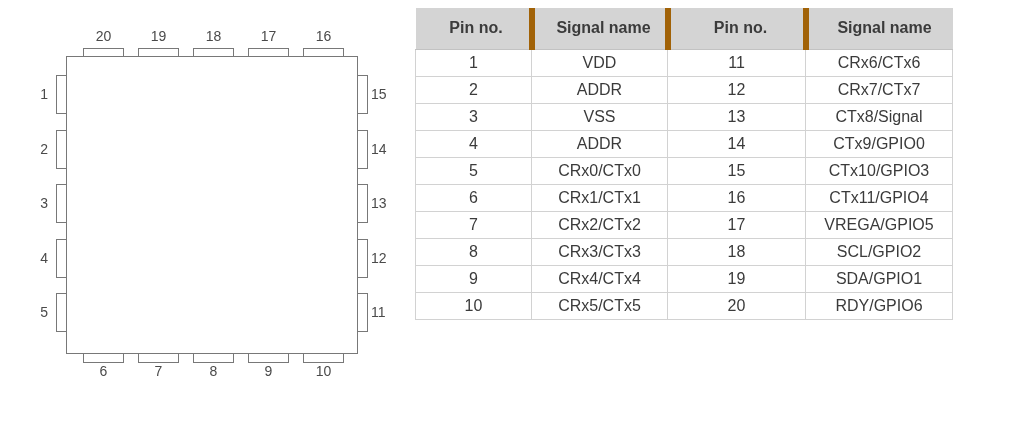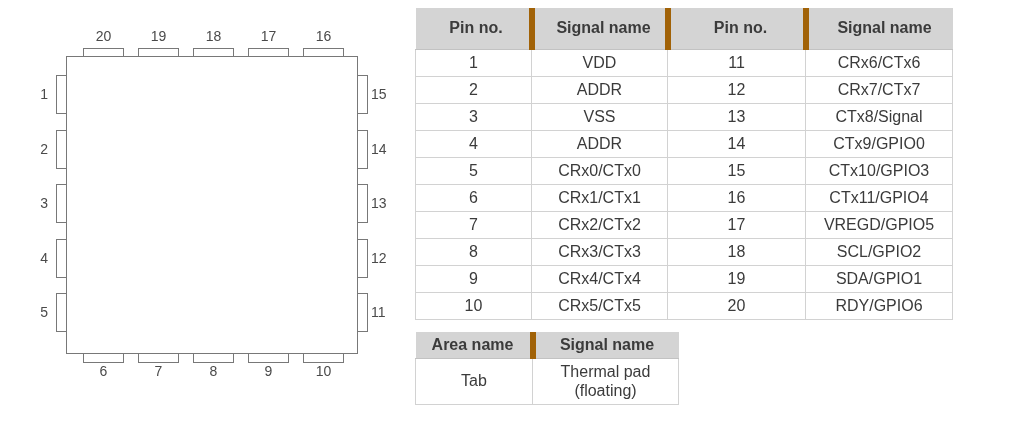--- a/index.html
+++ b/index.html
@@ -189,21 +189,21 @@
         <tr>
           <td>6</td>
           <td>CRx1/CTx1</td>
           <td>16</td>
           <td>CTx11/GPIO4</td>
         </tr>
         <tr>
           <td>7</td>
           <td>CRx2/CTx2</td>
           <td>17</td>
-          <td>VREGD/GPIO5</td>
+          <td>VREGA/GPIO5</td>
         </tr>
         <tr>
           <td>8</td>
           <td>CRx3/CTx3</td>
           <td>18</td>
           <td>SCL/GPIO2</td>
         </tr>
         <tr>
           <td>9</td>
           <td>CRx4/CTx4</td>
@@ -212,35 +212,14 @@
         </tr>
         <tr>
           <td>10</td>
           <td>CRx5/CTx5</td>
           <td>20</td>
           <td>RDY/GPIO6</td>
         </tr>
       </tbody>
   </table>
 
-  <table class="area-table">
-    <colgroup>
-      <col style="width:117px">
-        <col style="width:146px">
-    </colgroup>
-    <thead>
-      <tr>
-        <th>Area name</th>
-        <th>Signal name</th>
-      </tr>
-    </thead>
-    <tbody>
-      <tr>
-        <td>Tab</td>
-        <td class="two-line">
-          <span>Thermal pad</span>
-          <span>(floating)</span>
-        </td>
-      </tr>
-    </tbody>
-  </table>
 
 </div>
 
 </body></html>

